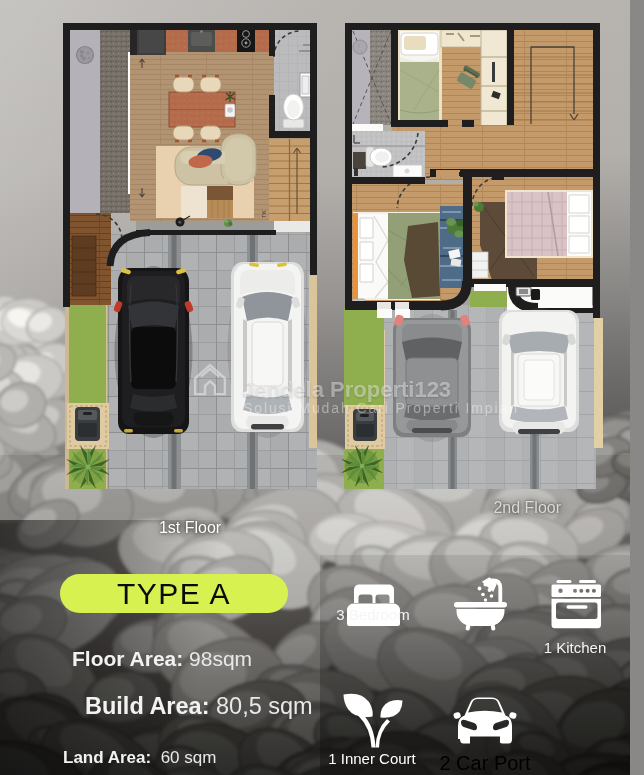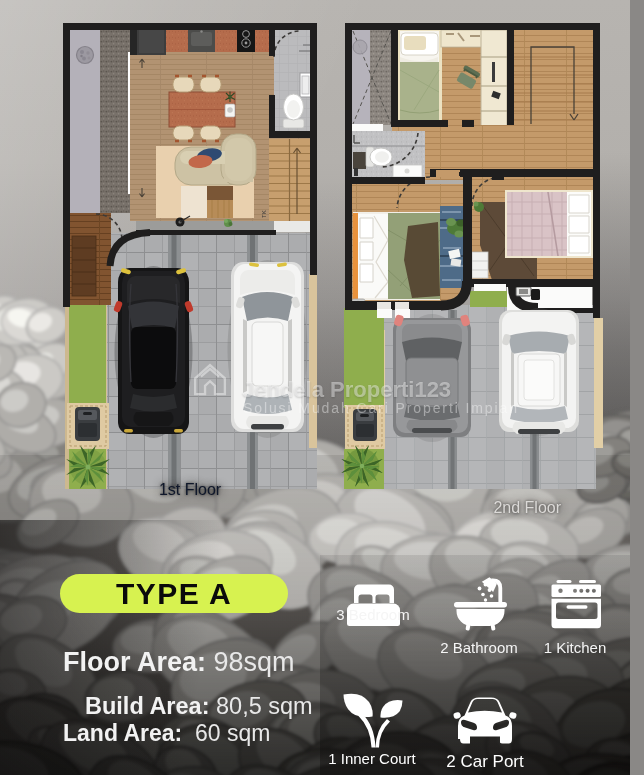--- a/index.html
+++ b/index.html
@@ -961,33 +961,33 @@
 <g stroke="#ffffff" stroke-width="2.8" fill="none" opacity="0.42">
 <path d="M6 21 L24 5 L42 21 V40 H30 V30 L24 24.5 L18 30 V40 H6 Z"></path>
 <path d="M13 19 L24 9.5 L35 19"></path>
 </g>
     </svg>
 
 <div id="wmT" class="abs" style="left:242px;top:377px;font-weight:bold;font-size:22px;letter-spacing:0px;color:rgba(255,255,255,0.42);text-shadow:0 1px 2px rgba(40,40,40,0.2);white-space:nowrap;">Jendela Properti123</div>
 
 <div id="wmS" class="abs" style="left:243px;top:400px;font-size:14px;letter-spacing:1.9px;color:rgba(255,255,255,0.40);white-space:nowrap;">Solusi Mudah Cari Properti Impian</div>
 
-<div class="abs" style="left:100px;top:481px;width:180px;text-align:center;font-size:16px;color:#0f172a;text-shadow:0 0 8px rgba(30,28,26,0.9),0 0 3px rgba(30,28,26,0.7);">1st Floor</div>
+<div class="abs" style="left:100px;top:519px;width:180px;text-align:center;font-size:16px;color:#ffffff;text-shadow:0 0 8px rgba(30,28,26,0.9),0 0 3px rgba(30,28,26,0.7);">1st Floor</div>
 
 <div class="abs" style="left:381px;top:499px;width:180px;text-align:right;font-size:16px;color:#dcdad8;text-shadow:0 0 8px rgba(30,28,26,0.9),0 0 3px rgba(30,28,26,0.7);">2nd Floor</div>
 
 <div class="abs" style="left:60px;top:574px;width:228px;height:39px;border-radius:20px;background:#d7f250;"></div>
 
-<div class="abs" style="left:60px;top:577px;width:228px;text-align:center;font-size:30px;font-weight:bold;letter-spacing:1.5px;color:#0a0a0a;">TYPE A</div>
-
-<div class="abs" style="left:63px;top:647px;font-size:27px;color:#f2f2f2;"><b>Floor Area:</b> <span style="color:#e8e8e8;">98sqm</span></div>
+<div class="abs" style="left:60px;top:577px;width:228px;text-align:center;font-size:30px;font-weight:normal;letter-spacing:1.5px;color:#0a0a0a;">TYPE A</div>
+
+<div class="abs" style="left:72px;top:647px;font-size:21px;color:#f2f2f2;"><b>Floor Area:</b> <span style="color:#e8e8e8;">98sqm</span></div>
 
 <div class="abs" style="left:63px;top:693px;font-size:23.5px;color:#f2f2f2;margin-left:22px;"><b>Build Area:</b> <span style="color:#e8e8e8;">80,5 sqm</span></div>
 
-<div class="abs" style="left:63px;top:720px;font-size:23px;color:#f2f2f2;"><b>Land Area:</b>&nbsp; <span style="color:#e8e8e8;">60 sqm</span></div>
+<div class="abs" style="left:63px;top:748px;font-size:17px;color:#f2f2f2;"><b>Land Area:</b>&nbsp; <span style="color:#e8e8e8;">60 sqm</span></div>
 
 <svg class="abs" style="left:320px;top:555px;" width="324" height="220" viewBox="320 555 324 220">
 <defs>
 <mask id="mBed">
           <rect x="320" y="555" width="324" height="220" fill="#fff"></rect>
 <path d="M358.5 603 v-5.5 a3 3 0 0 1 3 -3 h8 a3 3 0 0 1 3 3 v5.5 z" fill="#000"></path>
 <path d="M375.5 603 v-5.5 a3 3 0 0 1 3 -3 h8 a3 3 0 0 1 3 3 v5.5 z" fill="#000"></path>
 </mask>
 <mask id="mKit">
           <rect x="320" y="555" width="324" height="220" fill="#fff"></rect>
@@ -1046,20 +1046,19 @@
 
 <g fill="#ffffff" mask="url(#mCar)">
 <path d="M458 739 v-13 q0 -8.5 6.5 -10.5 l6 -13.5 q2 -4.5 8.5 -4.5 h12 q6.5 0 8.5 4.5 l6 13.5 q6.5 2 6.5 10.5 v13 q0 4.5 -3.5 4.5 h-6 q-3.5 0 -3.5 -4.5 v-1.5 h-26 v1.5 q0 4.5 -3.5 4.5 h-6 q-3.5 0 -3.5 -4.5 z"></path>
 <rect x="453.5" y="712.5" width="7" height="6" rx="2.5" transform="rotate(-14 457 715)"></rect>
 <rect x="509.5" y="712.5" width="7" height="6" rx="2.5" transform="rotate(14 513 715)"></rect>
 </g>
 </svg>
 
 <div class="abs" style="left:293px;top:606px;width:160px;text-align:center;font-size:15px;color:#f5f5f5;">3 Bedroom</div>
 
-<div class="abs" style="left:399px;top:639px;width:160px;text-align:center;font-size:15px;color:#f5f5f5;">2 Bathroom</div>
 
 <div class="abs" style="left:495px;top:639px;width:160px;text-align:center;font-size:15px;color:#f5f5f5;">1 Kitchen</div>
 
 <div class="abs" style="left:292px;top:750px;width:160px;text-align:center;font-size:15px;color:#ffffff;">1 Inner Court</div>
 
-<div class="abs" style="left:405px;top:752px;width:160px;text-align:center;font-size:17px;color:#ffffff;">2 Car Port</div>
+<div class="abs" style="left:405px;top:752px;width:160px;text-align:center;font-size:20px;color:#000000;">2 Car Port</div>
 </div>
 
 </body></html>

